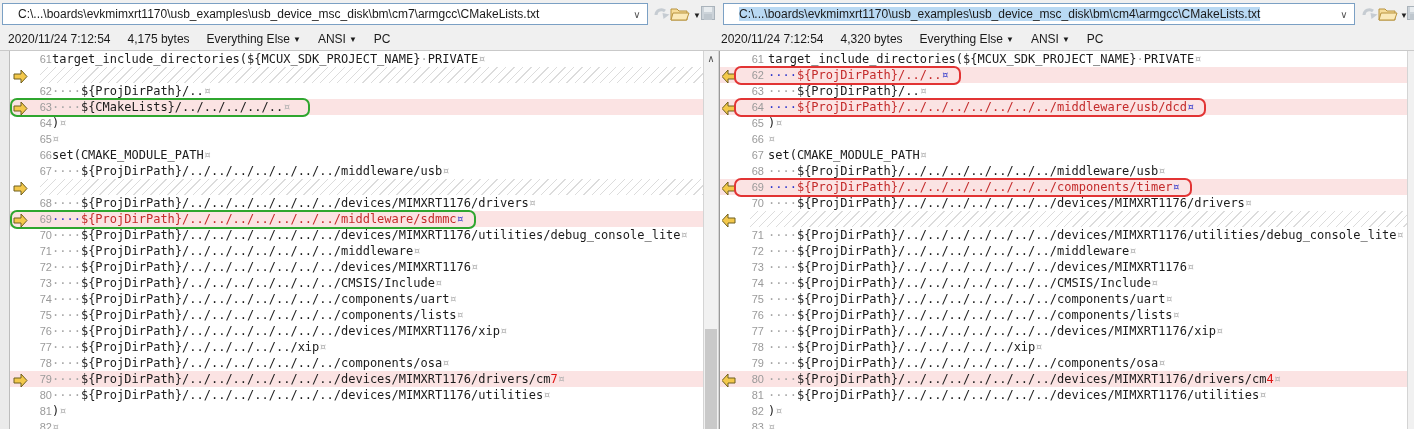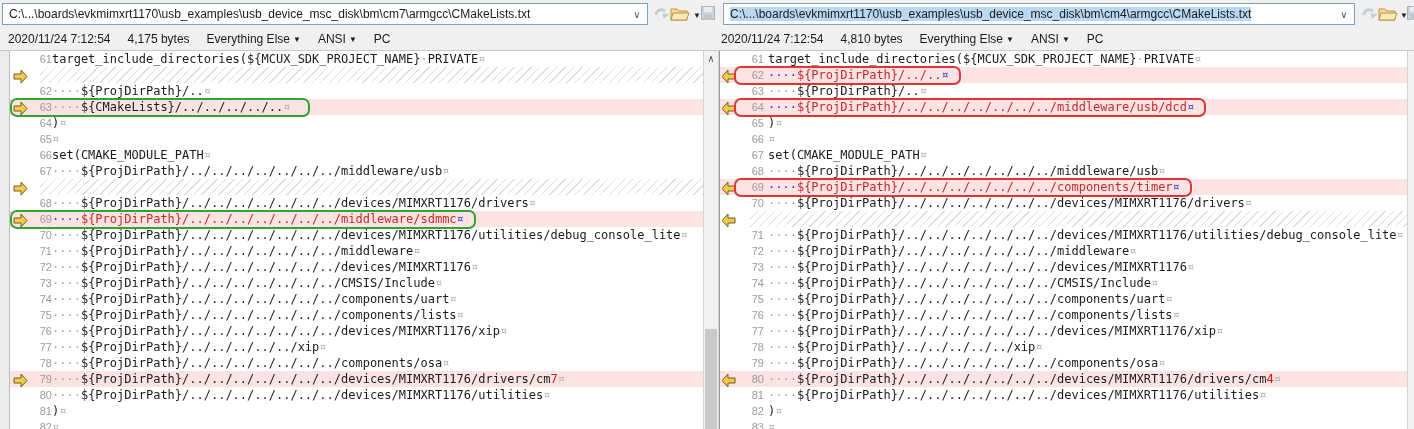--- a/index.html
+++ b/index.html
@@ -8,21 +8,21 @@
     background:#f0f0f0;font-family:"Liberation Sans",sans-serif;
     -webkit-font-smoothing:antialiased;
   }
   
   .combo{
     position:absolute;top:3px;height:22px;box-sizing:border-box;
     background:#fff;border:1px solid #7ba0c4;display:flex;align-items:center;
   }
   .combo .ctext{
     font-size:12px;color:#1a1a1a;white-space:nowrap;overflow:hidden;
-    padding-left:6px;flex:1;
+    padding-left:15px;flex:1;
   }
   .combo .ctext .sel{background:#b9d9f3;}
   .combo .drop{
     width:20px;text-align:center;font-size:10px;color:#555;cursor:pointer;flex:none;
   }
   .hicon{position:absolute;cursor:pointer;}
   .tri{position:absolute;font-size:8px;color:#222;cursor:pointer;line-height:8px;}
   .infobar{
     position:absolute;top:31px;height:16px;display:flex;align-items:center;gap:17px;
     font-size:12px;color:#1a1a1a;white-space:nowrap;
@@ -146,21 +146,21 @@
 <span class="tri" style="left:1400px;top:12px;">▼</span>
 <span class="hicon" style="left:1407px;top:6px;">
   <svg width="14" height="14">
       <rect x="0.5" y="0.5" width="13" height="13" fill="#ccd3d9" stroke="#aab3bb"></rect>
       <rect x="3" y="1" width="8" height="5" fill="#e8ecef"></rect>
       <rect x="3" y="8" width="8" height="6" fill="#bfc7ce"></rect>
     </svg>
 </span>
 <div class="infobar" style="left:721px;">
   <span>2020/11/24 7:12:54</span>
-  <span>4,810 bytes</span>
+  <span>4,320 bytes</span>
   <span class="dd"><span>Everything Else</span><span class="caret">▼</span></span>
   <span class="dd"><span>ANSI</span><span class="caret">▼</span></span>
   <span>PC</span>
 </div>
 
 <div id="codearea">
   <div class="locator"></div>
   <div class="pane" id="pane-left-code">
       <div class="row">
         <span class="lnum">61</span>

